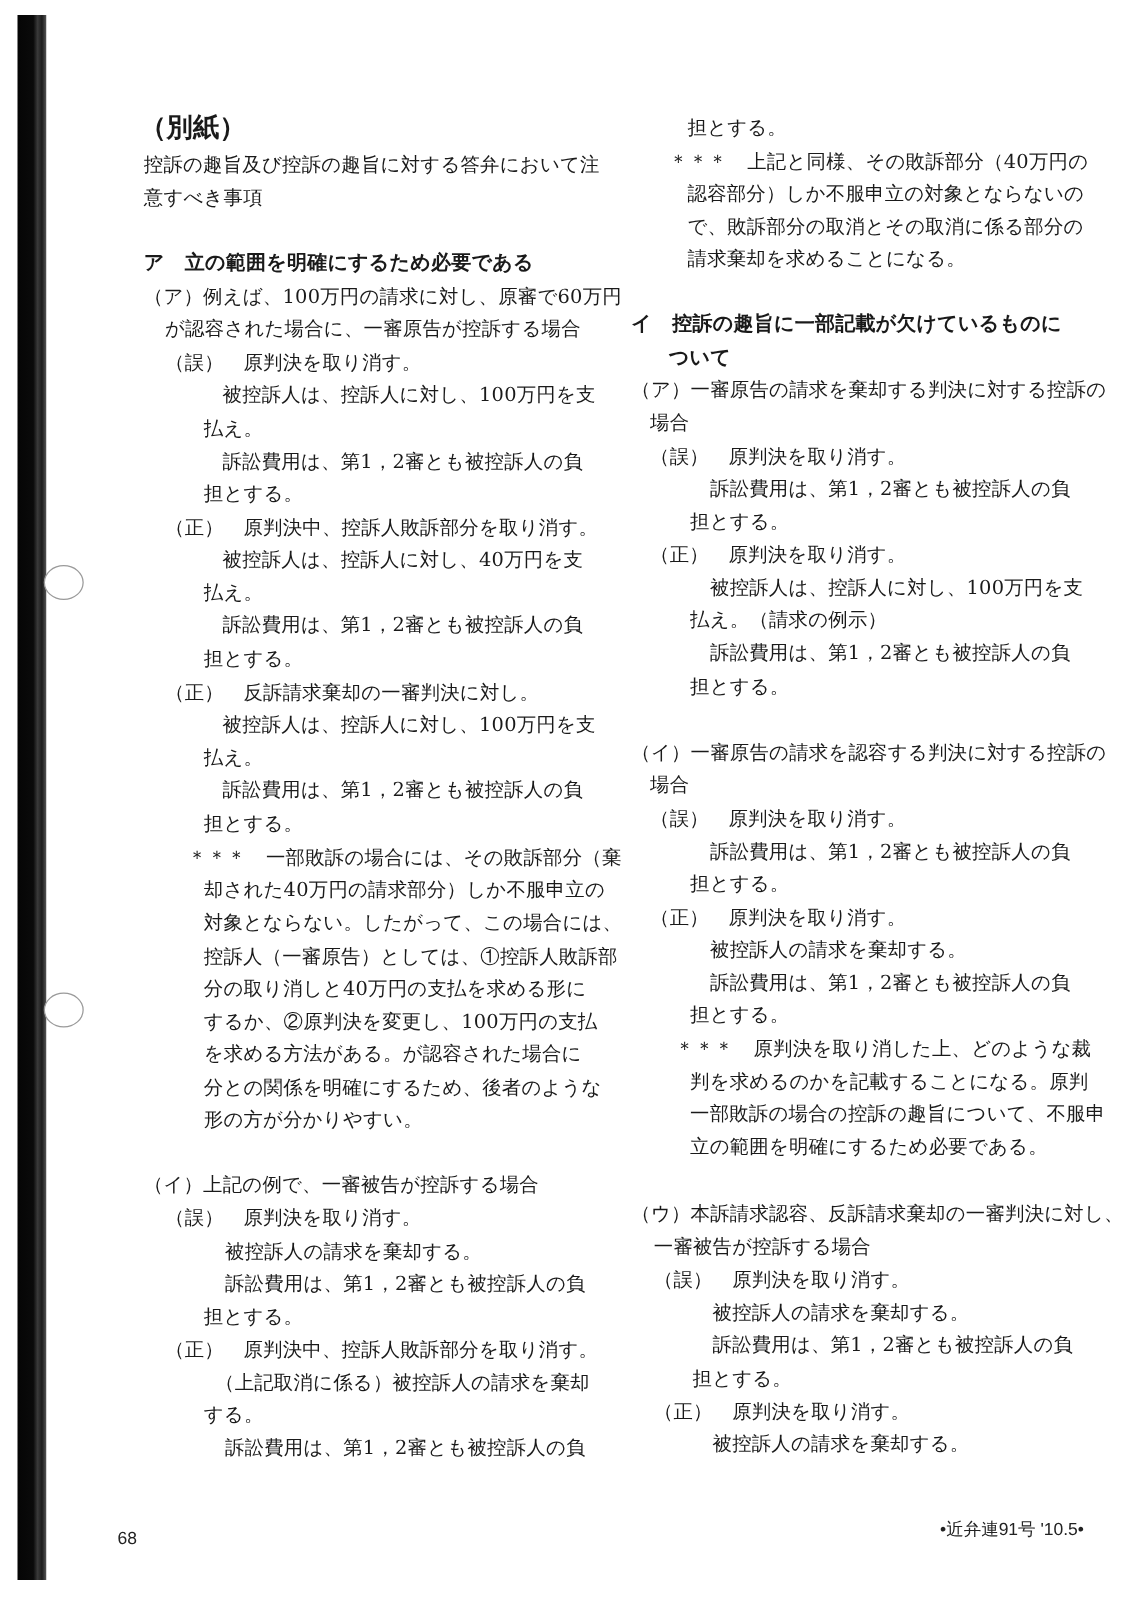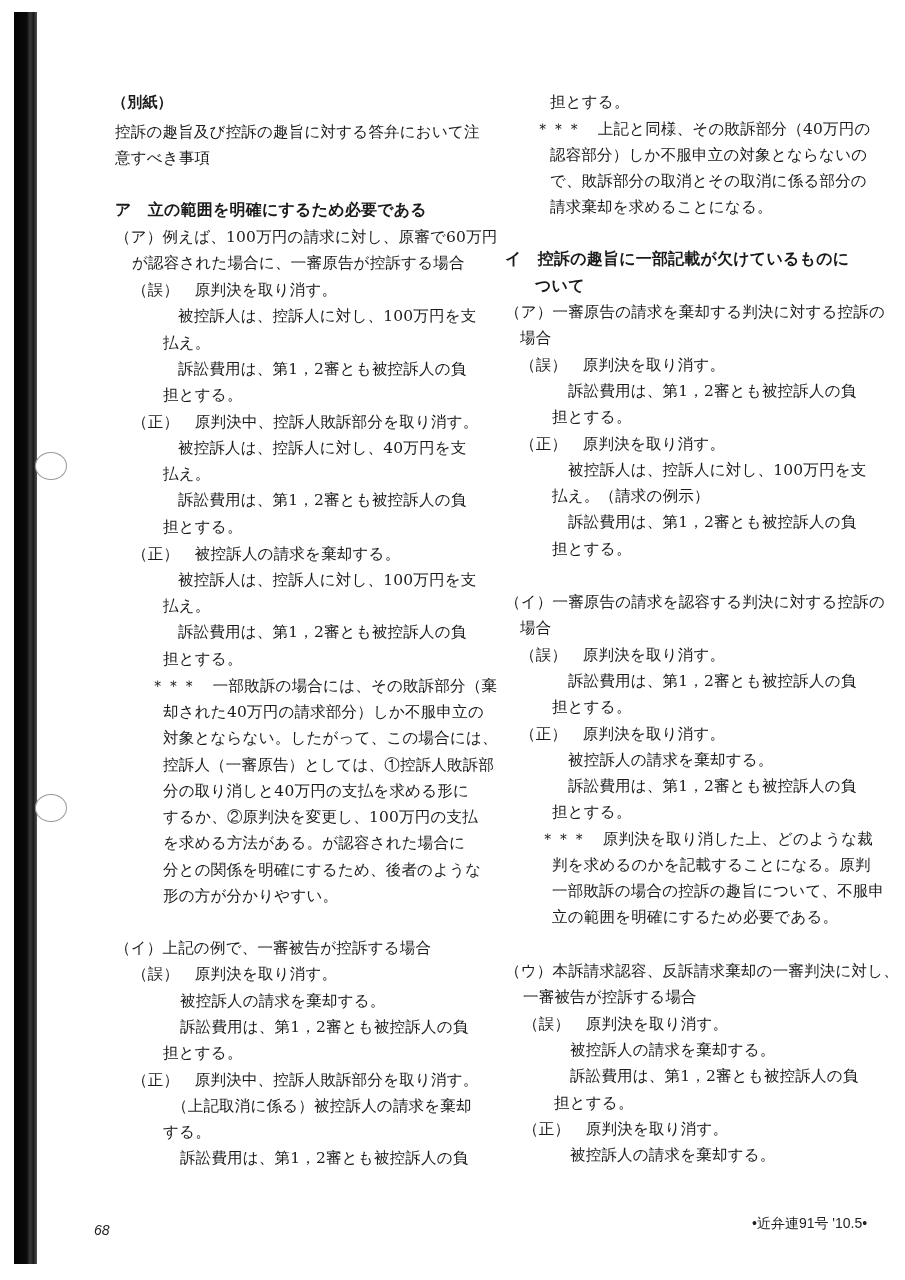--- a/index.html
+++ b/index.html
@@ -14,21 +14,21 @@
   }
   .punch {
     position:absolute; left:35px; width:30px; height:26px;
     border:1px solid #9a9a9a; border-radius:50%; background:#fff;
   }
   .line {
     position:absolute; white-space:nowrap; font-size:15.5px; line-height:20px;
     letter-spacing:0.2px;
   }
   .bold { font-family: "DejaVu Sans", "Liberation Sans", sans-serif; font-weight:bold; }
-  .title { font-size:15px; }
+  .title { font-size:21px; }
   .heading { font-size:16px; }
   .footer { position:absolute; font-family:"Liberation Sans", "DejaVu Sans", sans-serif; font-size:14px; color:#222; }
 </style>
 </head>
 <body>
 
 <div class="binding"></div>
 <div class="punch" style="top:452px;"></div>
 <div class="punch" style="top:794px;"></div>
 
@@ -44,21 +44,21 @@
   <div class="line" style="left:132px; top:280px;">（誤）　原判決を取り消す。</div>
   <div class="line" style="left:178px; top:306px;">被控訴人は、控訴人に対し、100万円を支</div>
   <div class="line" style="left:163px; top:333px;">払え。</div>
   <div class="line" style="left:178px; top:359px;">訴訟費用は、第1，2審とも被控訴人の負</div>
   <div class="line" style="left:163px; top:385px;">担とする。</div>
   <div class="line" style="left:132px; top:412px;">（正）　原判決中、控訴人敗訴部分を取り消す。</div>
   <div class="line" style="left:178px; top:438px;">被控訴人は、控訴人に対し、40万円を支</div>
   <div class="line" style="left:163px; top:464px;">払え。</div>
   <div class="line" style="left:178px; top:490px;">訴訟費用は、第1，2審とも被控訴人の負</div>
   <div class="line" style="left:163px; top:517px;">担とする。</div>
-  <div class="line" style="left:132px; top:544px;">（正）　被控訴人の請求を棄却する。</div>
+  <div class="line" style="left:132px; top:544px;">（正）　反訴請求棄却の一審判決に対し。</div>
   <div class="line" style="left:178px; top:570px;">被控訴人は、控訴人に対し、100万円を支</div>
   <div class="line" style="left:163px; top:596px;">払え。</div>
   <div class="line" style="left:178px; top:622px;">訴訟費用は、第1，2審とも被控訴人の負</div>
   <div class="line" style="left:163px; top:649px;">担とする。</div>
   <div class="line" style="left:150px; top:676px;">＊＊＊　一部敗訴の場合には、その敗訴部分（棄</div>
   <div class="line" style="left:163px; top:702px;">却された40万円の請求部分）しか不服申立の</div>
   <div class="line" style="left:163px; top:728px;">対象とならない。したがって、この場合には、</div>
   <div class="line" style="left:163px; top:755px;">控訴人（一審原告）としては、①控訴人敗訴部</div>
   <div class="line" style="left:163px; top:781px;">分の取り消しと40万円の支払を求める形に</div>
   <div class="line" style="left:163px; top:807px;">するか、②原判決を変更し、100万円の支払</div>
@@ -115,14 +115,14 @@
   <div class="line" style="left:505px; top:961px;">（ウ）本訴請求認容、反訴請求棄却の一審判決に対し、</div>
   <div class="line" style="left:523px; top:987px;">一審被告が控訴する場合</div>
   <div class="line" style="left:523px; top:1014px;">（誤）　原判決を取り消す。</div>
   <div class="line" style="left:570px; top:1040px;">被控訴人の請求を棄却する。</div>
   <div class="line" style="left:570px; top:1066px;">訴訟費用は、第1，2審とも被控訴人の負</div>
   <div class="line" style="left:554px; top:1093px;">担とする。</div>
   <div class="line" style="left:523px; top:1119px;">（正）　原判決を取り消す。</div>
   <div class="line" style="left:570px; top:1145px;">被控訴人の請求を棄却する。</div>
 </div>
 
-<div class="footer" style="left:94px; top:1222px;font-style:italic;">68</div>
+<div class="footer" style="left:94px; top:1222px;">68</div>
 <div class="footer" style="left:752px; top:1215px;">•近弁連91号 '10.5•</div>
 
 </body></html>

